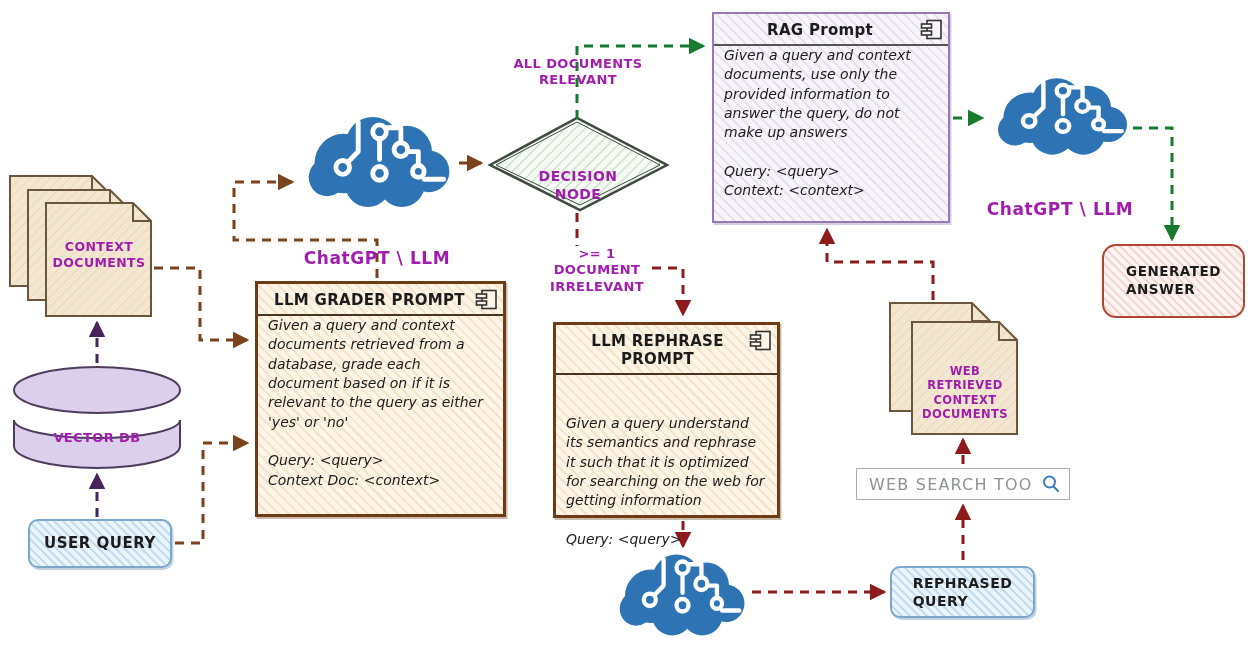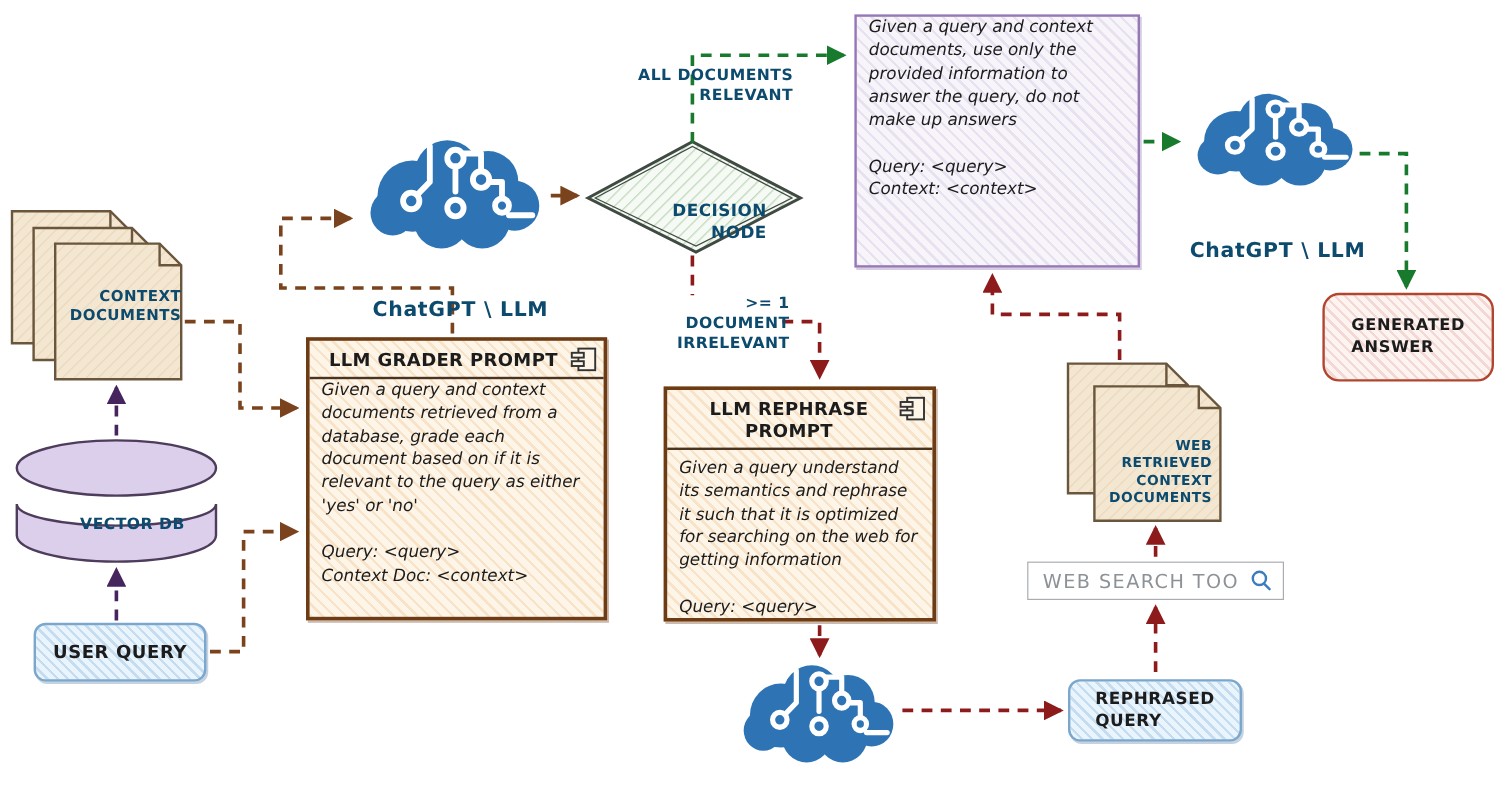--- a/index.html
+++ b/index.html
@@ -2,22 +2,22 @@
 <html><head>
 <meta charset="utf-8">
 <style>
   html,body{margin:0;padding:0;background:#fff;}
   .canvas{
     position:relative;width:1255px;height:670px;background:#ffffff;overflow:hidden;
     font-family:"DejaVu Sans","Liberation Sans",sans-serif;color:#1c1c1c;
   }
   .canvas svg.underlay{position:absolute;left:0;top:0;}
   .node-label{
-    position:absolute;text-align:right;font-weight:600;white-space:pre-line;
-    letter-spacing:.4px;color:#0c4a6e;line-height:1.25;
+    position:absolute;text-align:center;font-weight:600;white-space:pre-line;
+    letter-spacing:.4px;color:#a21caf;line-height:1.25;
   }
   .llm-label{font-size:17px;font-weight:600;letter-spacing:.6px;margin-top:36px;}
   .note-card{
     position:absolute;box-sizing:border-box;border:3px solid #6e3c14;
     background:repeating-linear-gradient(45deg,rgba(228,152,74,.20) 0 2px,transparent 2px 7px),#fdf5e8;
     box-shadow:1.5px 2px 0 rgba(110,60,20,.35);
   }
   .note-card .hd{
     position:relative;text-align:center;font-weight:700;font-size:15px;letter-spacing:.3px;
     padding:7px 30px 5px 8px;border-bottom:2px solid #4a3420;
@@ -233,36 +233,44 @@
         <rect x="1.5" y="12" width="10" height="4" fill="#fdf5e8" stroke="#333" stroke-width="1.6"></rect>
       </svg>
     </div>
     <div class="bd">Given a query and context documents retrieved from a database, grade each document based on if it is relevant to the query as either 'yes' or 'no'
 
 Query: &lt;query&gt;
 Context Doc: &lt;context&gt;</div>
   </div>
 
   <div class="note-card purple" style="left:712px;top:12px;width:238px;height:211px;">
+    <div class="hd">
+      <span>RAG Prompt</span>
+      <svg class="cmp" width="23" height="21" viewBox="0 0 23 21">
+        <rect x="7" y="1.5" width="14" height="18" fill="#f7f4fa" stroke="#333" stroke-width="1.6"></rect>
+        <rect x="1.5" y="5" width="10" height="4" fill="#f7f4fa" stroke="#333" stroke-width="1.6"></rect>
+        <rect x="1.5" y="12" width="10" height="4" fill="#f7f4fa" stroke="#333" stroke-width="1.6"></rect>
+      </svg>
+    </div>
     <div class="bd">Given a query and context documents, use only the provided information to answer the query, do not make up answers
 
 Query: &lt;query&gt;
 Context: &lt;context&gt;</div>
   </div>
 
   <div class="note-card" style="left:553px;top:322px;width:227px;height:196px;">
     <div class="hd" style="padding-right:26px;">
       <span>LLM REPHRASE PROMPT</span>
       <svg class="cmp" width="23" height="21" viewBox="0 0 23 21">
         <rect x="7" y="1.5" width="14" height="18" fill="#fdf5e8" stroke="#333" stroke-width="1.6"></rect>
         <rect x="1.5" y="5" width="10" height="4" fill="#fdf5e8" stroke="#333" stroke-width="1.6"></rect>
         <rect x="1.5" y="12" width="10" height="4" fill="#fdf5e8" stroke="#333" stroke-width="1.6"></rect>
       </svg>
     </div>
-    <div class="bd" style="padding-top:6px;">Given a query understand its semantics and rephrase it such that it is optimized for searching on the web for getting information
+    <div class="bd" style="padding-top:6px;margin-top:33px;">Given a query understand its semantics and rephrase it such that it is optimized for searching on the web for getting information
 
 Query: &lt;query&gt;</div>
   </div>
 
   <div class="pill blue" style="left:28px;top:519px;width:144px;height:49px;">
     <span>USER QUERY</span>
   </div>
 
   <div class="pill blue" style="left:890px;top:566px;width:145px;height:52px;font-size:14px;">
     <span>REPHRASED

